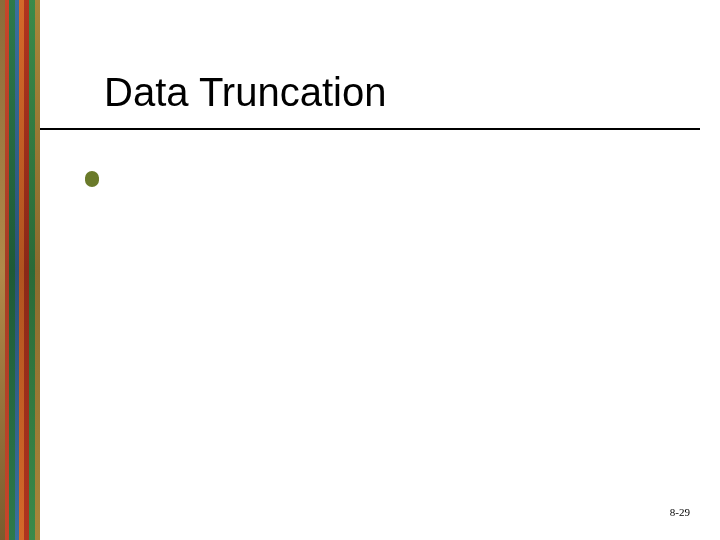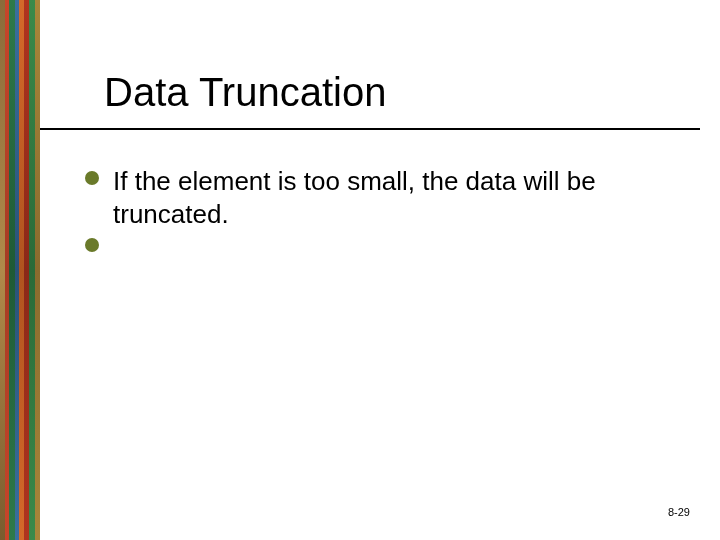--- a/index.html
+++ b/index.html
@@ -69,21 +69,21 @@
     height: 14px;
     border-radius: 50%;
     background: #6a7a2a;
   }
   .page-number {
     position: absolute;
     right: 30px;
     bottom: 22px;
     font-size: 11px;
     color: #000000;
-    font-family: Liberation Sans, sans-serif;
+    font-family: Liberation Serif, serif;
     margin-top: 8px;
   }
 </style>
 </head>
 <body>
 
 <div class="sidebar-texture">
   <div class="stripe s1"></div>
   <div class="stripe s2"></div>
   <div class="stripe s3"></div>
@@ -93,20 +93,19 @@
   <div class="stripe s7"></div>
   <div class="stripe s8"></div>
 </div>
 
 <div class="slide-title">Data Truncation</div>
 <div class="title-rule"></div>
 
 <div class="content">
   <div class="bullet-item">
     <span class="bullet-dot"></span>
-    <span>If the element is too small, the data will be truncated.</span>
   </div>
   <div class="bullet-item">
     <span class="bullet-dot"></span>
   </div>
 </div>
 
 <div class="page-number">8-29</div>
 
 </body></html>

